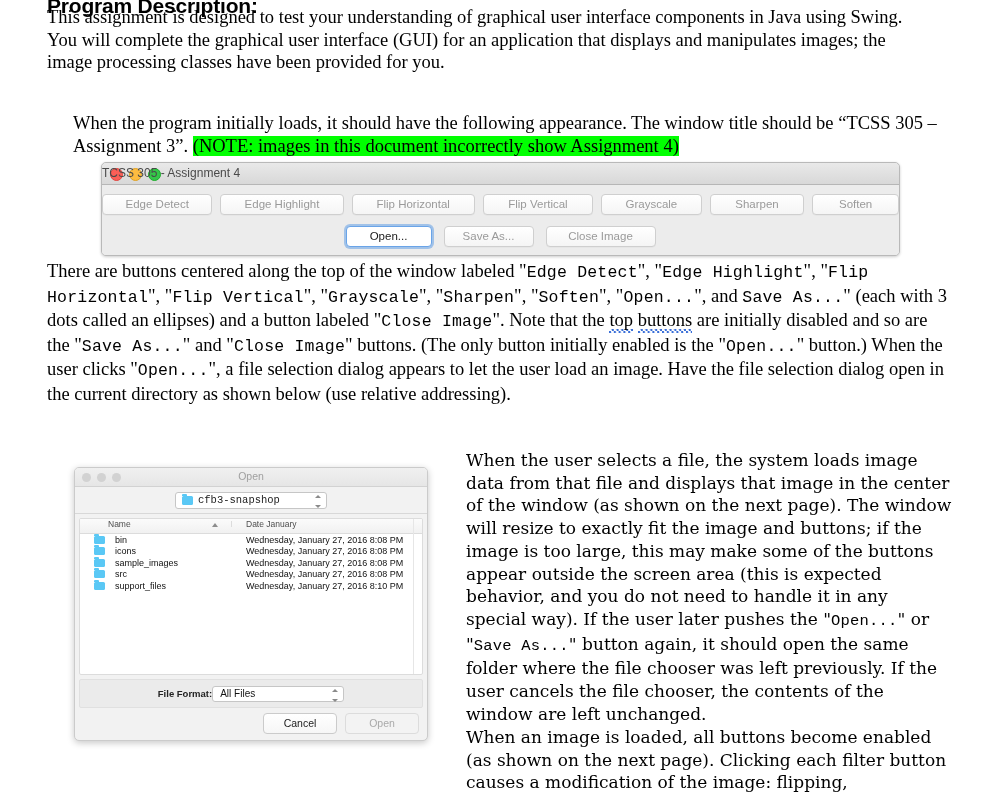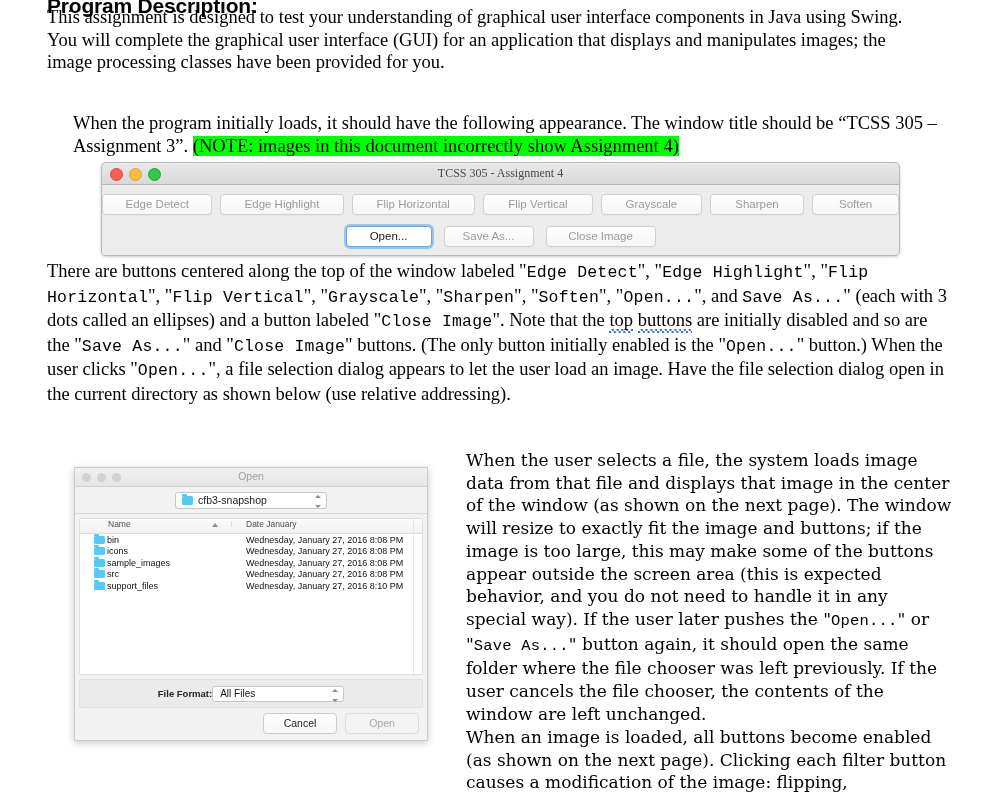--- a/index.html
+++ b/index.html
@@ -96,24 +96,22 @@
   .light {
     width: 11px; height: 11px;
     border-radius: 50%;
   }
   .light.red    { background: #fc5f57; border: 0.5px solid #e0443e; }
   .light.yellow { background: #fdbc40; border: 0.5px solid #dea123; }
   .light.green  { background: #34c749; border: 0.5px solid #1dad2b; }
   .win-title {
     position: absolute;
     left: 0; right: 0; top: 3px;
-    text-align: center;
     font-size: 12px;
     color: #4a4a4a;
-    font-family: Liberation Serif, serif;
   }
   .win-body {
     position: relative;
     height: 70px;
     background: #ececec;
   }
   .btn-row {
     position: absolute;
     left: 0; right: 0;
     display: flex;
@@ -151,21 +149,21 @@
 
   
   .dialog {
     position: absolute;
     left: 74px;
     top: 467px;
     width: 352px;
     height: 272px;
     background: #f2f2f2;
     border: 1px solid #cbcbcb;
-    border-radius: 0;
+    border-radius: 5px;
     box-shadow: 0 2px 7px rgba(0,0,0,0.22);
     font-family: "Liberation Sans", sans-serif;
     overflow: hidden;
   }
   .dlg-titlebar {
     position: relative;
     height: 18px;
     background: linear-gradient(#f0f0f0, #e6e6e6);
     border-bottom: 1px solid #d2d2d2;
   }
@@ -215,20 +213,21 @@
     position: absolute;
     left: 0; top: -2px;
     width: 5px; height: 2px;
     background: #5ac8f5;
     border-radius: 1px 1px 0 0;
   }
   .path-label {
     font-size: 10.5px;
     color: #1a1a1a;
     margin-left: 5px;
+    font-family: Liberation Mono, monospace;
   }
   .stepper {
     position: absolute;
     right: 5px;
     top: 2px;
     width: 7px; height: 13px;
     display: flex;
     flex-direction: column;
     justify-content: space-between;
     align-items: center;
@@ -281,21 +280,21 @@
     height: 11.5px;
     font-size: 9px;
     color: #111;
   }
   .fr-name {
     width: 152px;
     box-sizing: border-box;
     padding-left: 14px;
     display: flex;
     align-items: center;
-    gap: 2px;
+    gap: 10px;
   }
   .fr-date {
     flex: 1;
     padding-left: 14px;
     box-sizing: border-box;
     white-space: nowrap;
   }
   .row-folder {
     width: 11px; height: 8px;
     background: #5ac8f5;

